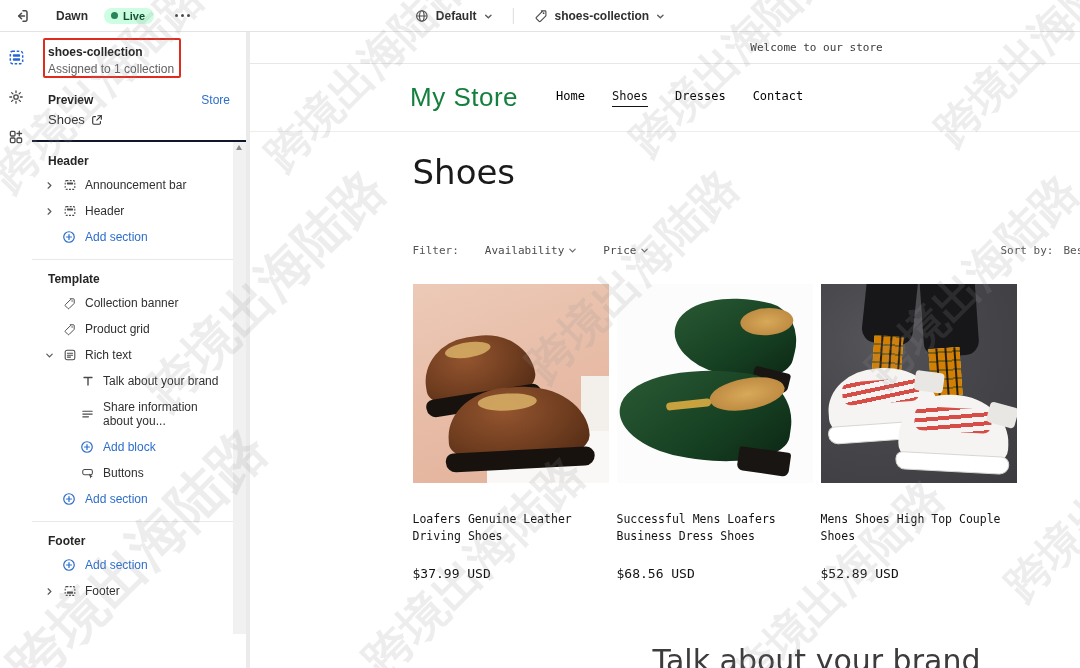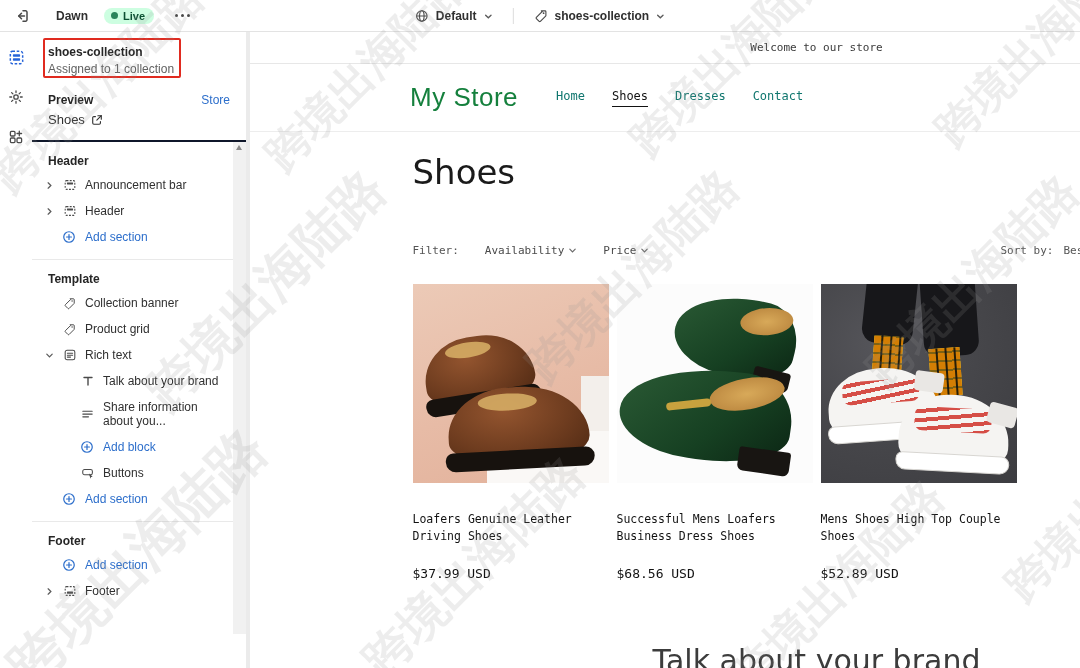--- a/index.html
+++ b/index.html
@@ -65,21 +65,21 @@
   
   .preview { flex:1; margin-left:4px; background:#fff; overflow:hidden; position:relative; }
   .store { width:1133px; height:636px; color:#121212; }
   .mono { font-family:"DejaVu Sans Mono", monospace; }
   .announce { height:32px; display:flex; align-items:center; justify-content:center;
               border-bottom:1px solid #e7e7e7; font-size:11px; color:#3a3a3a; }
   .store-header { height:68px; display:flex; align-items:center; padding-left:160px;
                   border-bottom:1px solid #ededed; }
   .store-logo { font-size:26px; color:#15803d; letter-spacing:.5px; cursor:pointer; }
   .store-nav { display:flex; gap:27px; margin-left:38px; font-size:12px; color:#757575; }
-  .store-nav a { color:#0f766e; text-decoration:none; padding-bottom:3px; cursor:pointer; }
+  .store-nav a { color:#000000; text-decoration:none; padding-bottom:3px; cursor:pointer; }
   .store-nav a.active { color:#121212; border-bottom:1px solid #121212; }
 
   .page-width { width:808px; margin:0 auto; }
   .coll-title { margin-top:20px; font-size:34px; font-weight:400; color:#1a1a1a;
                 font-family:"DejaVu Sans", sans-serif; }
   .filter-row { position:relative; margin-top:52px; font-size:11px; color:#545454; height:16px; }
   .filter-left { display:flex; align-items:center; gap:26px; }
   .fchip { display:flex; align-items:center; gap:4px; cursor:pointer; color:#4a4a4a; }
   .sort { position:absolute; left:588px; top:0; display:flex; align-items:center; gap:10px; white-space:nowrap; }
   .sort .sval { display:flex; align-items:center; gap:8px; cursor:pointer; }

